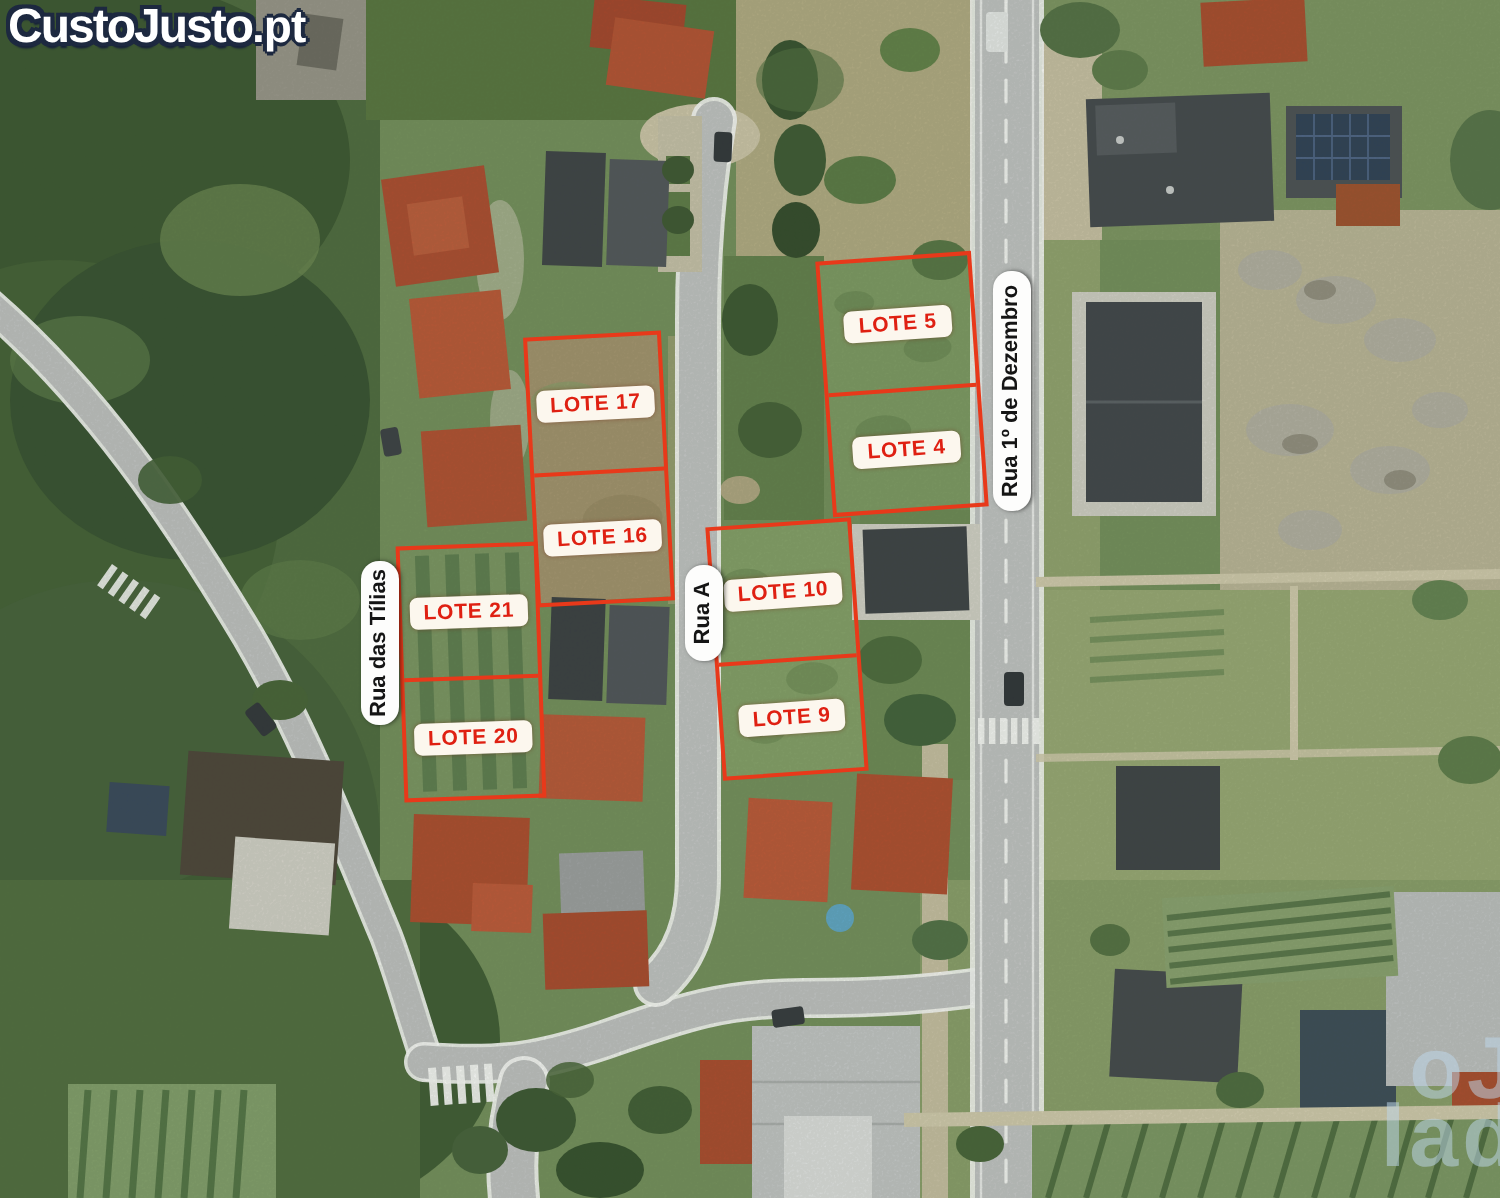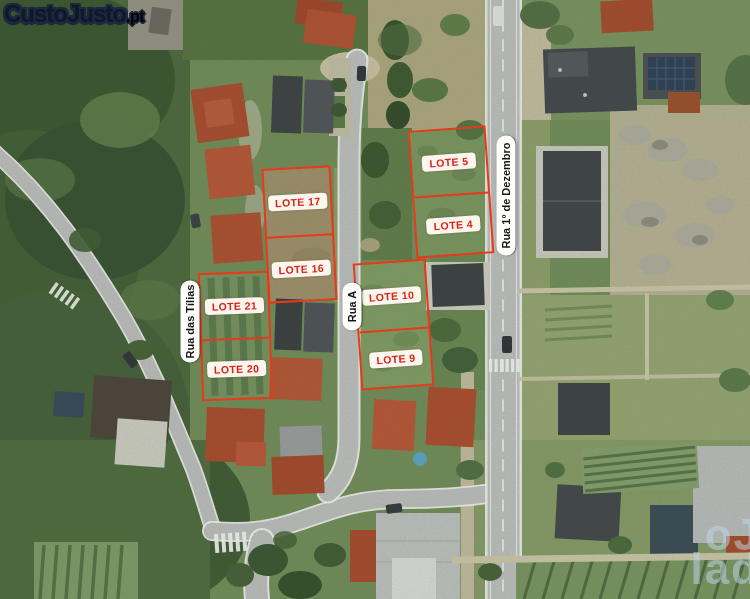--- a/index.html
+++ b/index.html
@@ -17,25 +17,25 @@
              white-space:nowrap;box-shadow:0 0 2px rgba(110,30,15,.45);}
 
   
   .street-label{position:absolute;background:#fdfdfc;border-radius:9px;color:#151515;
                 font-weight:bold;font-size:11px;line-height:19px;height:19px;
                 text-align:center;box-shadow:0 1px 2px rgba(0,0,0,.5);
                 transform:rotate(-90deg);white-space:nowrap;}
 
   
   .logo{position:absolute;left:4px;top:0px;white-space:nowrap;}
-  .logo .main{font-weight:bold;font-size:24px;letter-spacing:-1px;color:#0f172a;
+  .logo .main{font-weight:bold;font-size:24px;letter-spacing:-1px;color:#ffffff;
      text-shadow:-2px 0 #1d2940,2px 0 #1d2940,0 -2px #1d2940,0 2px #1d2940,
                  -2px -2px #1d2940,2px 2px #1d2940,-2px 2px #1d2940,2px -2px #1d2940,
                  0 3px 1px #16203a;}
-  .logo .suffix{font-weight:bold;font-size:16px;letter-spacing:-0.5px;color:#000000;
+  .logo .suffix{font-weight:bold;font-size:23px;letter-spacing:-0.5px;color:#ffffff;
      text-shadow:-2px 0 #1d2940,2px 0 #1d2940,0 -2px #1d2940,0 2px #1d2940,
                  -1px -1px #1d2940,1px 1px #1d2940,-1px 1px #1d2940,1px -1px #1d2940;}
 
   
   .watermark{position:absolute;right:-10px;top:518px;text-align:right;
              font-weight:bold;font-size:44px;line-height:.78;letter-spacing:2px;
              color:rgba(190,214,233,.52);pointer-events:none;}
 </style>
 </head>
 <body>

